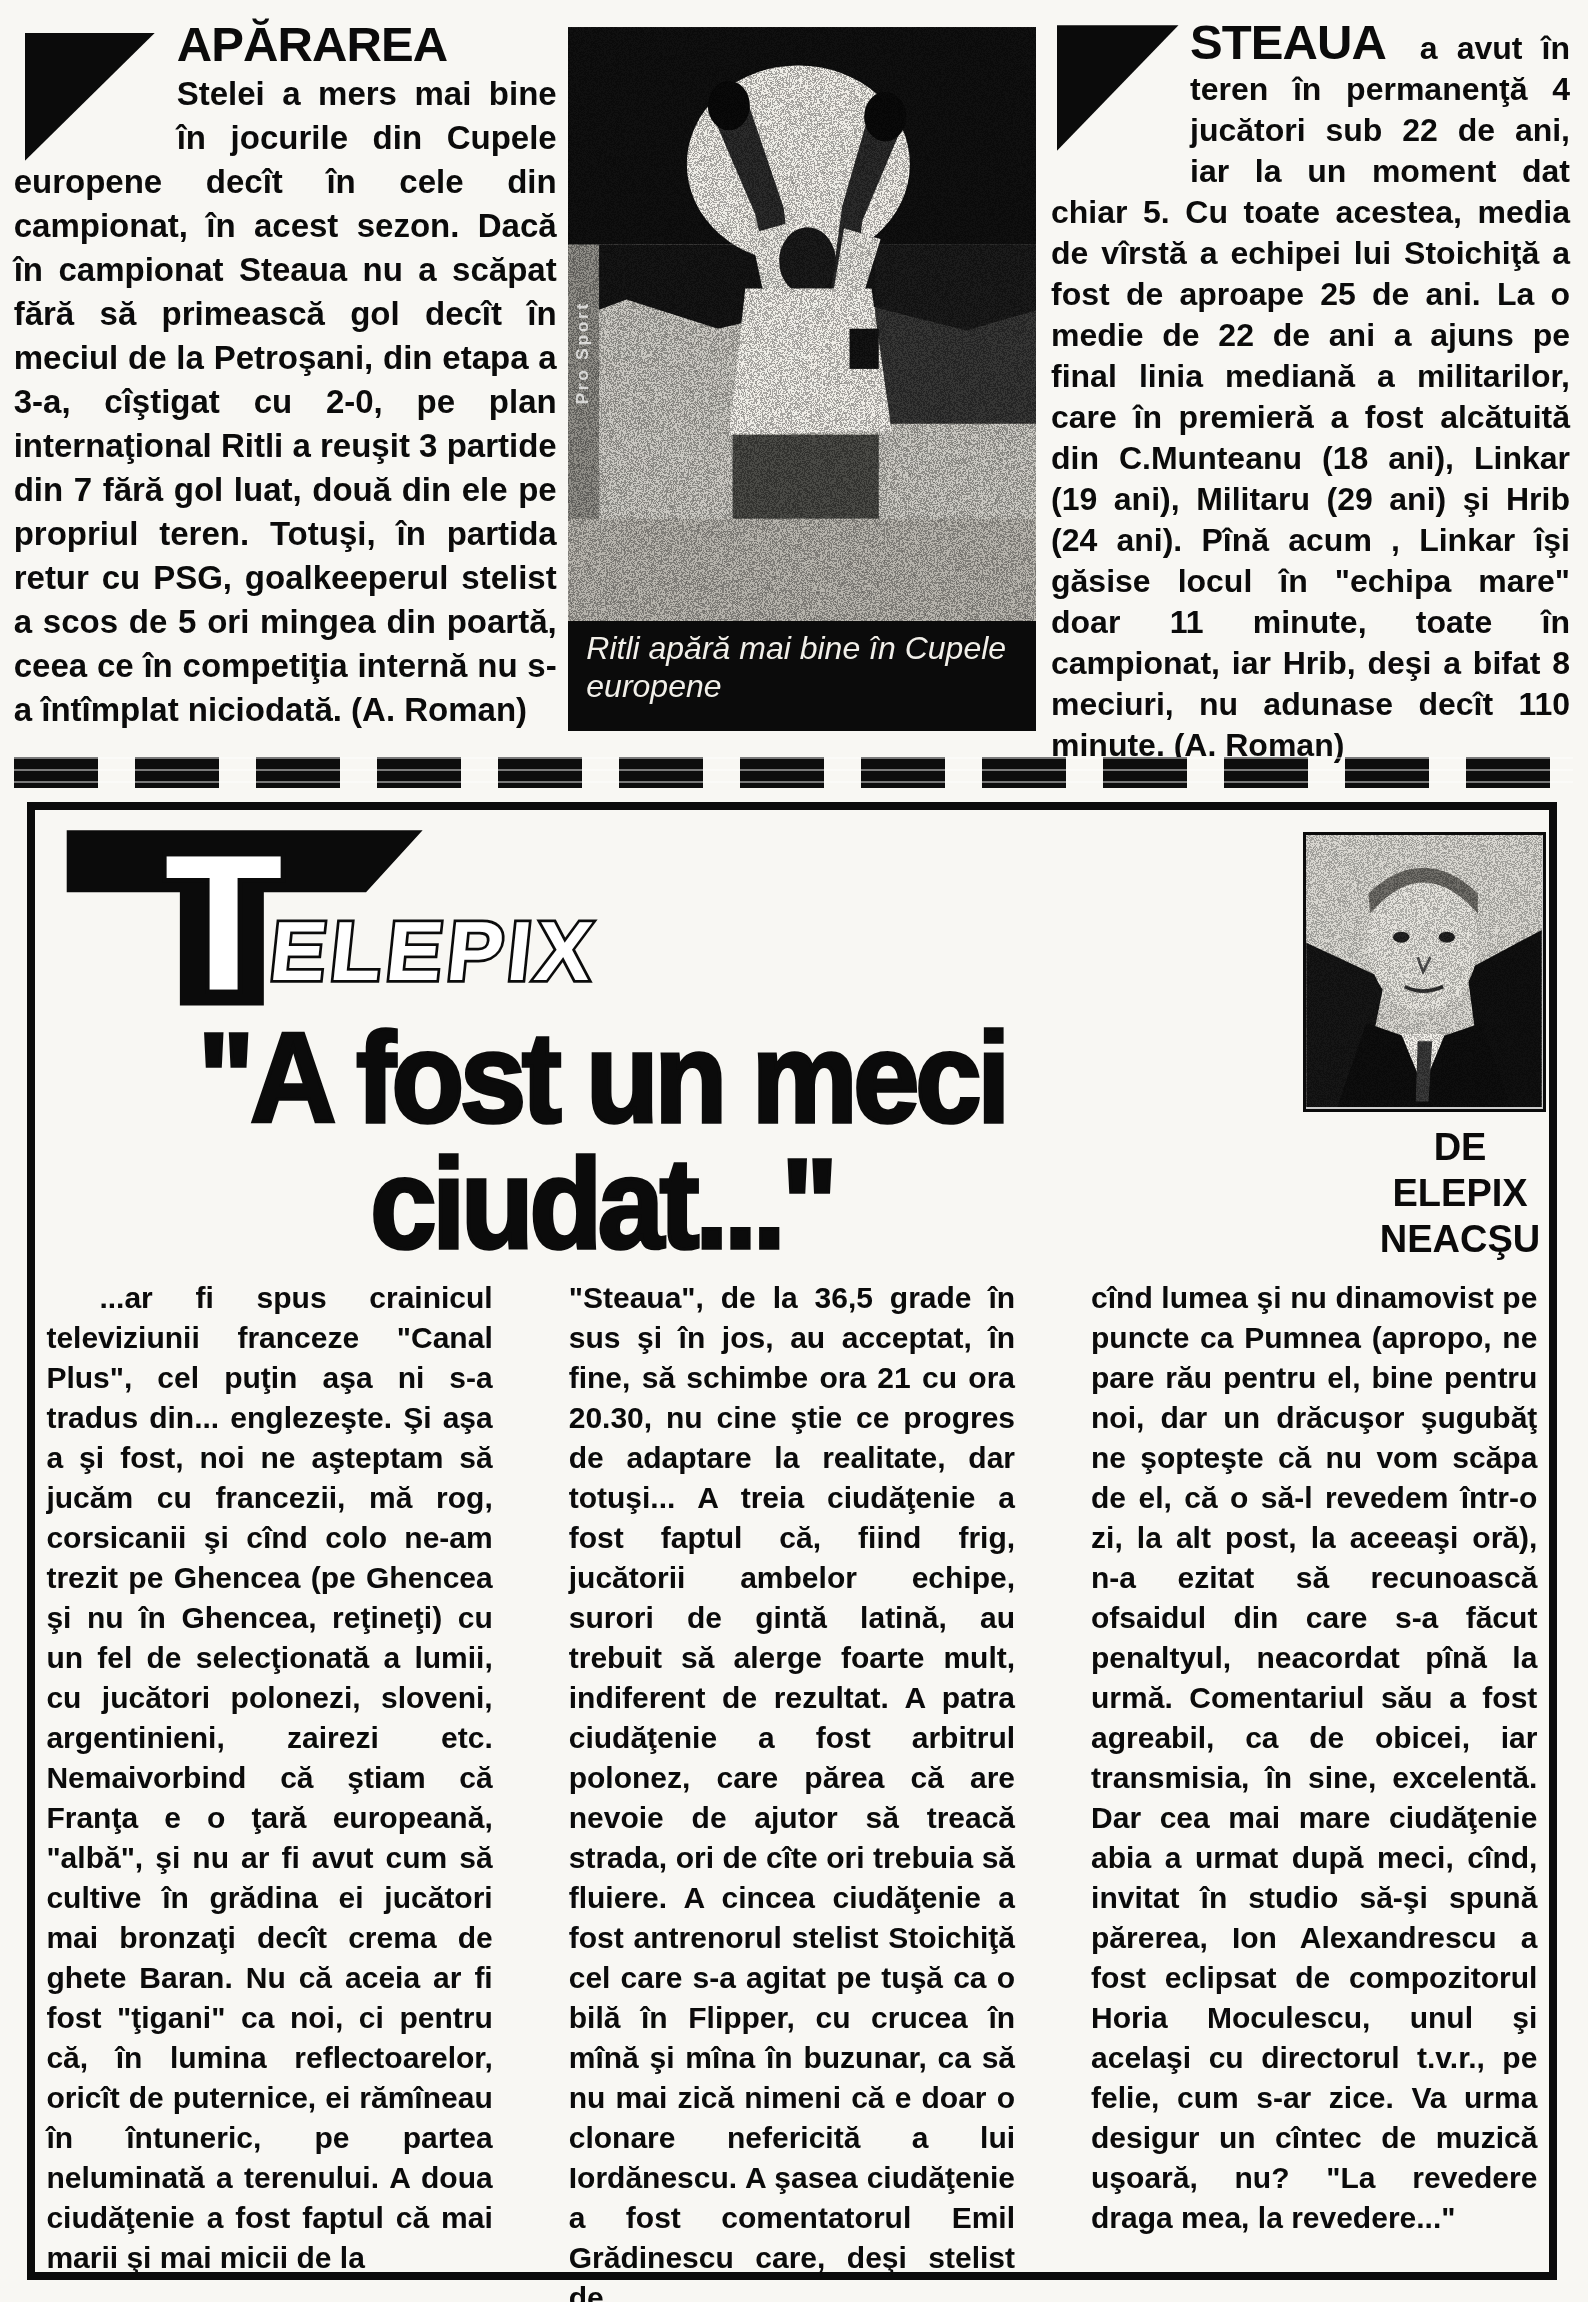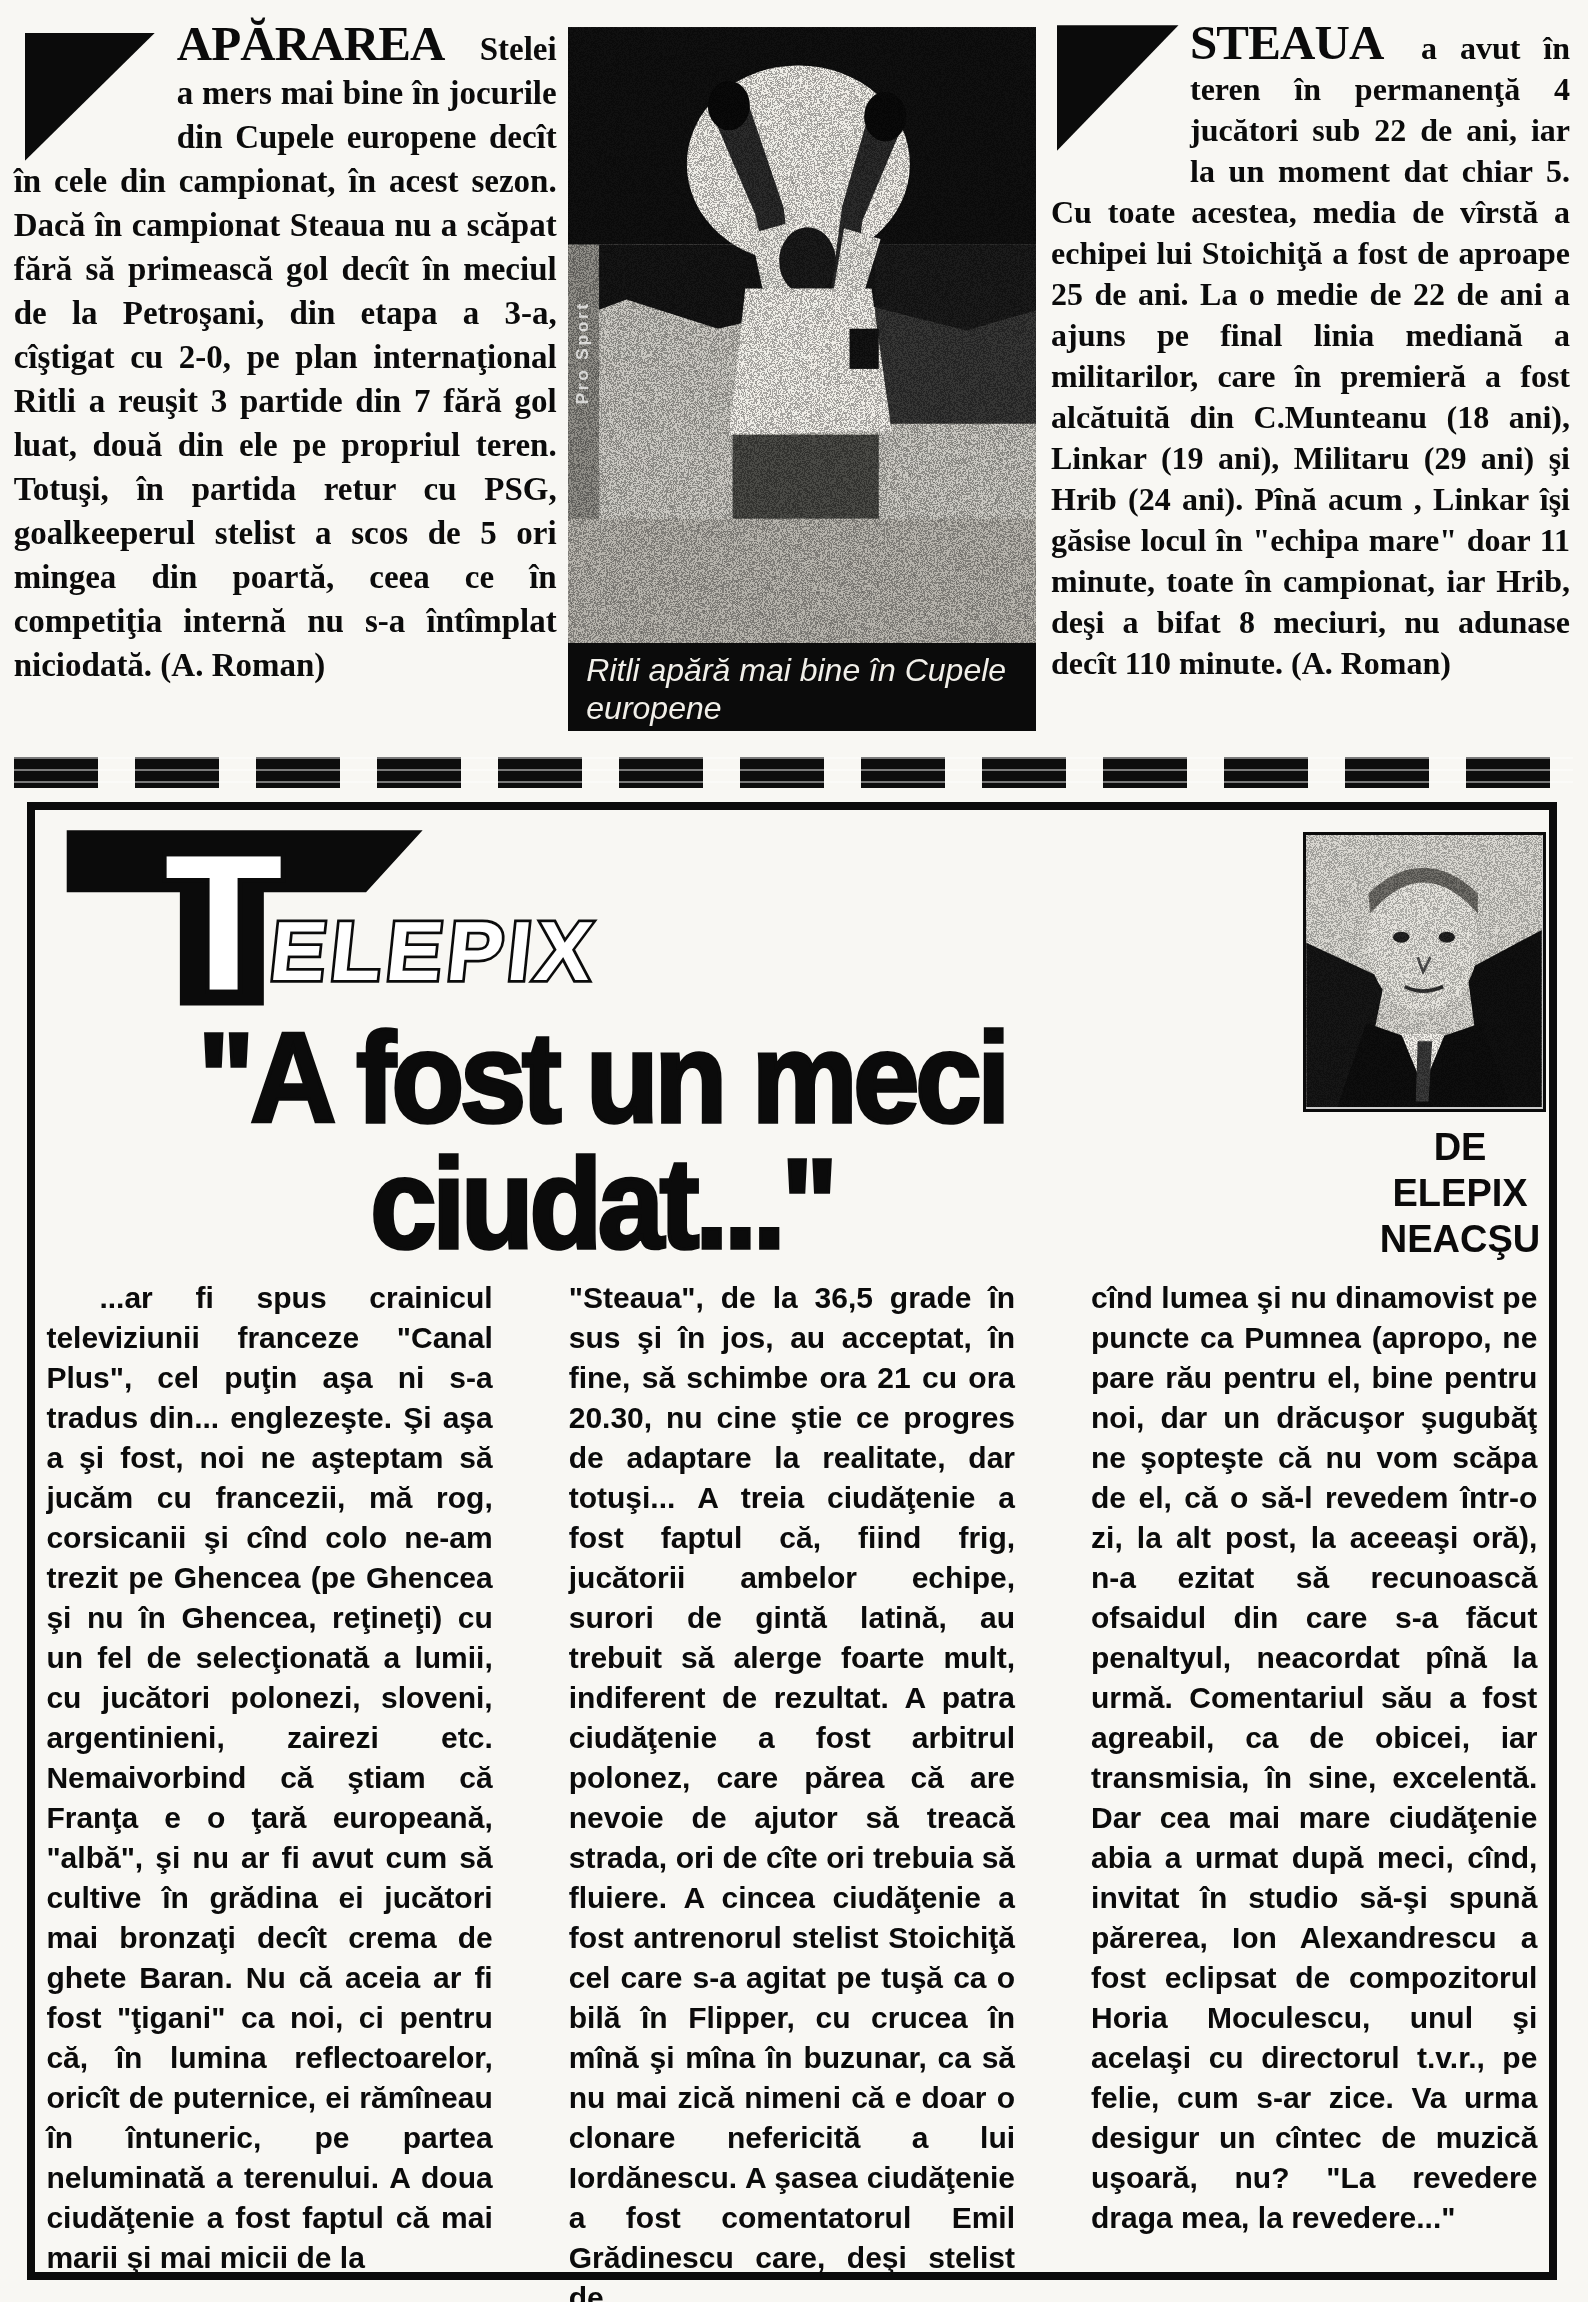--- a/index.html
+++ b/index.html
@@ -5,35 +5,35 @@
   html,body{margin:0;padding:0;background:#777;}
   .page{
     position:relative;
     width:1588px;height:2303px;
     background:#f8f7f3;
     color:#0b0b0b;
     font-family:"Liberation Sans",sans-serif;
     overflow:hidden;
   }
   
-  .art{position:absolute;text-align:justify;font-weight:bold;font-family:Liberation Serif, serif;}
+  .art{position:absolute;text-align:justify;font-weight:bold;}
   .art-left{left:13.7px;top:22px;width:543px;font-size:33px;line-height:44px;}
   .art-right{left:1051px;top:14.6px;width:519px;font-size:32px;line-height:41px;margin-top:7px;}
   .float-box{float:left;}
   .art-left .float-box{width:163px;height:137px;}
   .art-right .float-box{width:139px;height:135px;}
   .tri{display:block;background:#0b0b0b;clip-path:polygon(0 0,100% 0,0 100%);}
   .art-left .tri{width:130px;height:128px;margin:11px 0 0 11px;}
   .art-right .tri{width:122px;height:126px;margin:3.7px 0 0 5.5px;}
   .art-title{font-size:49px;letter-spacing:-0.9px;padding-right:14.6px;}
   
   .photo1{position:absolute;left:568px;top:27.4px;width:468px;height:704px;margin:0;background:#0c0c0c;}
   .photo1 svg{display:block;}
   .photo1 figcaption{
-    position:absolute;left:0;right:0;bottom:0;height:88px;
+    position:absolute;left:0;right:0;bottom:0;height:110px;
     background:#0b0b0b;color:#f1efe9;
     font-style:italic;font-size:32px;line-height:38px;
     padding:7.3px 12.8px 0 18.3px;box-sizing:border-box;
   }
   .photo-credit{
     position:absolute;left:3.7px;top:274px;
     writing-mode:vertical-rl;transform:rotate(180deg);
     color:rgba(255,255,255,.72);font-size:17.4px;letter-spacing:2.7px;font-weight:bold;
   }
   

